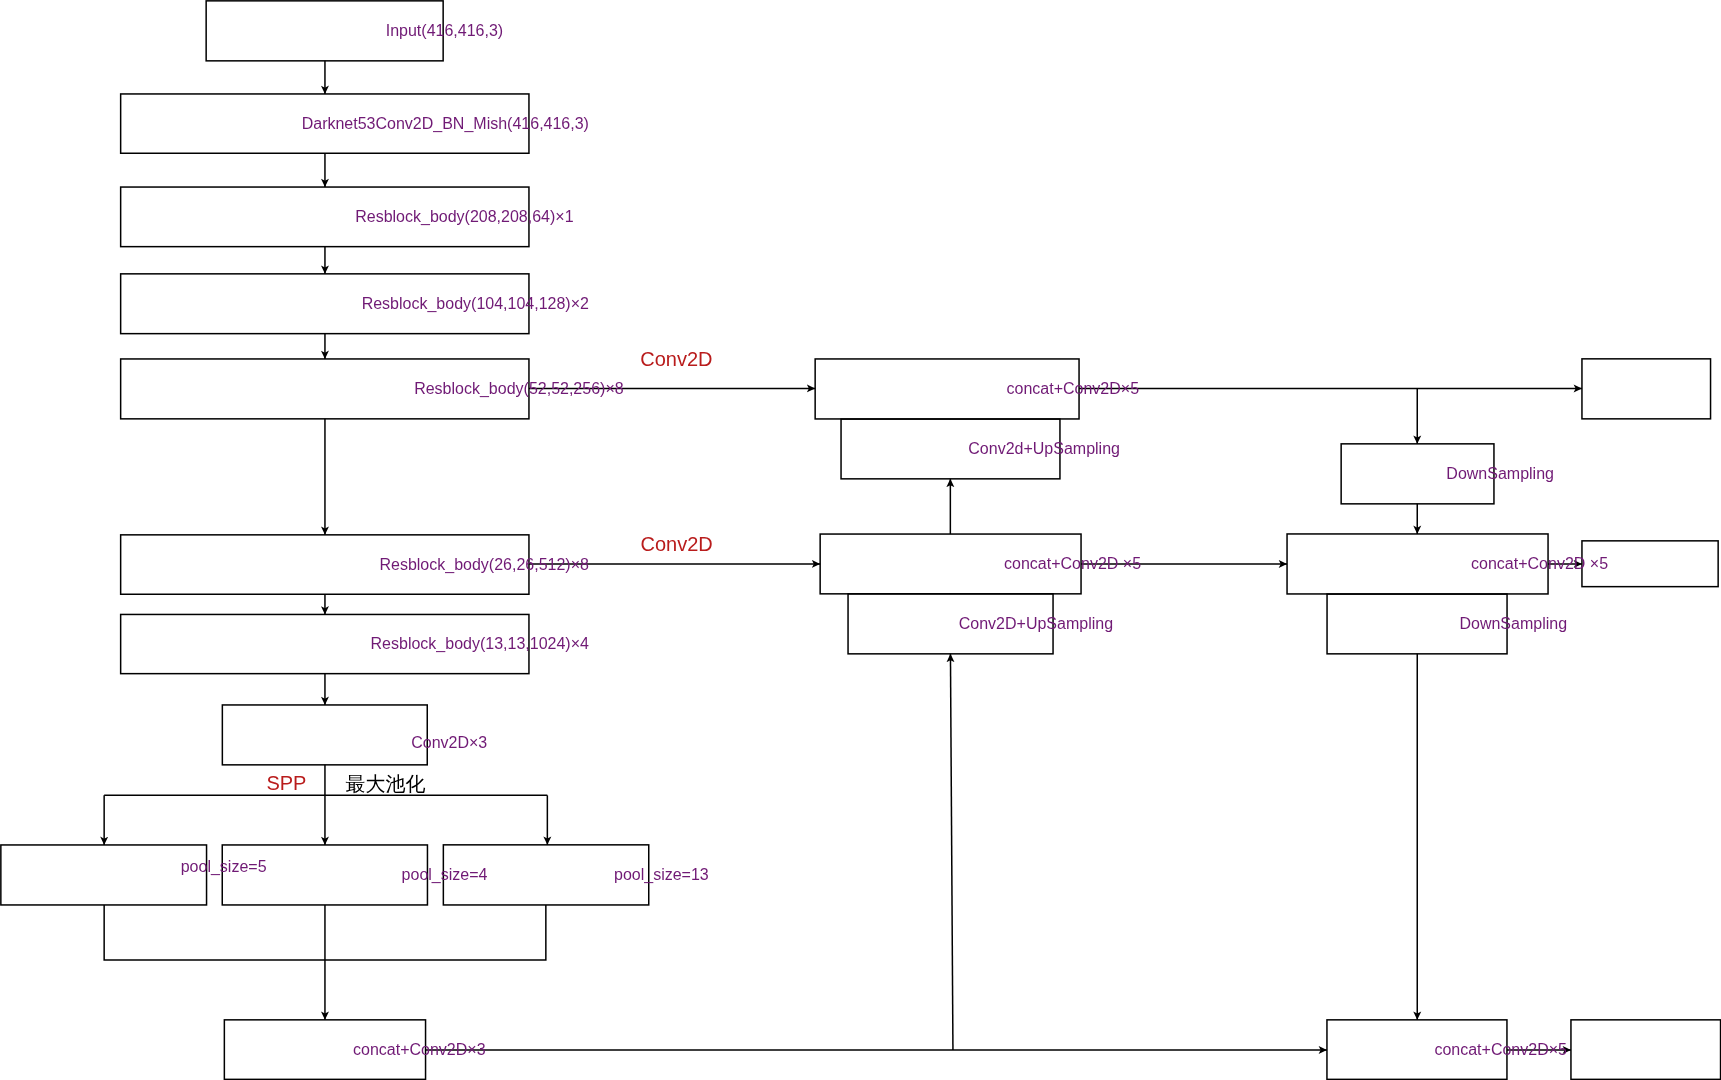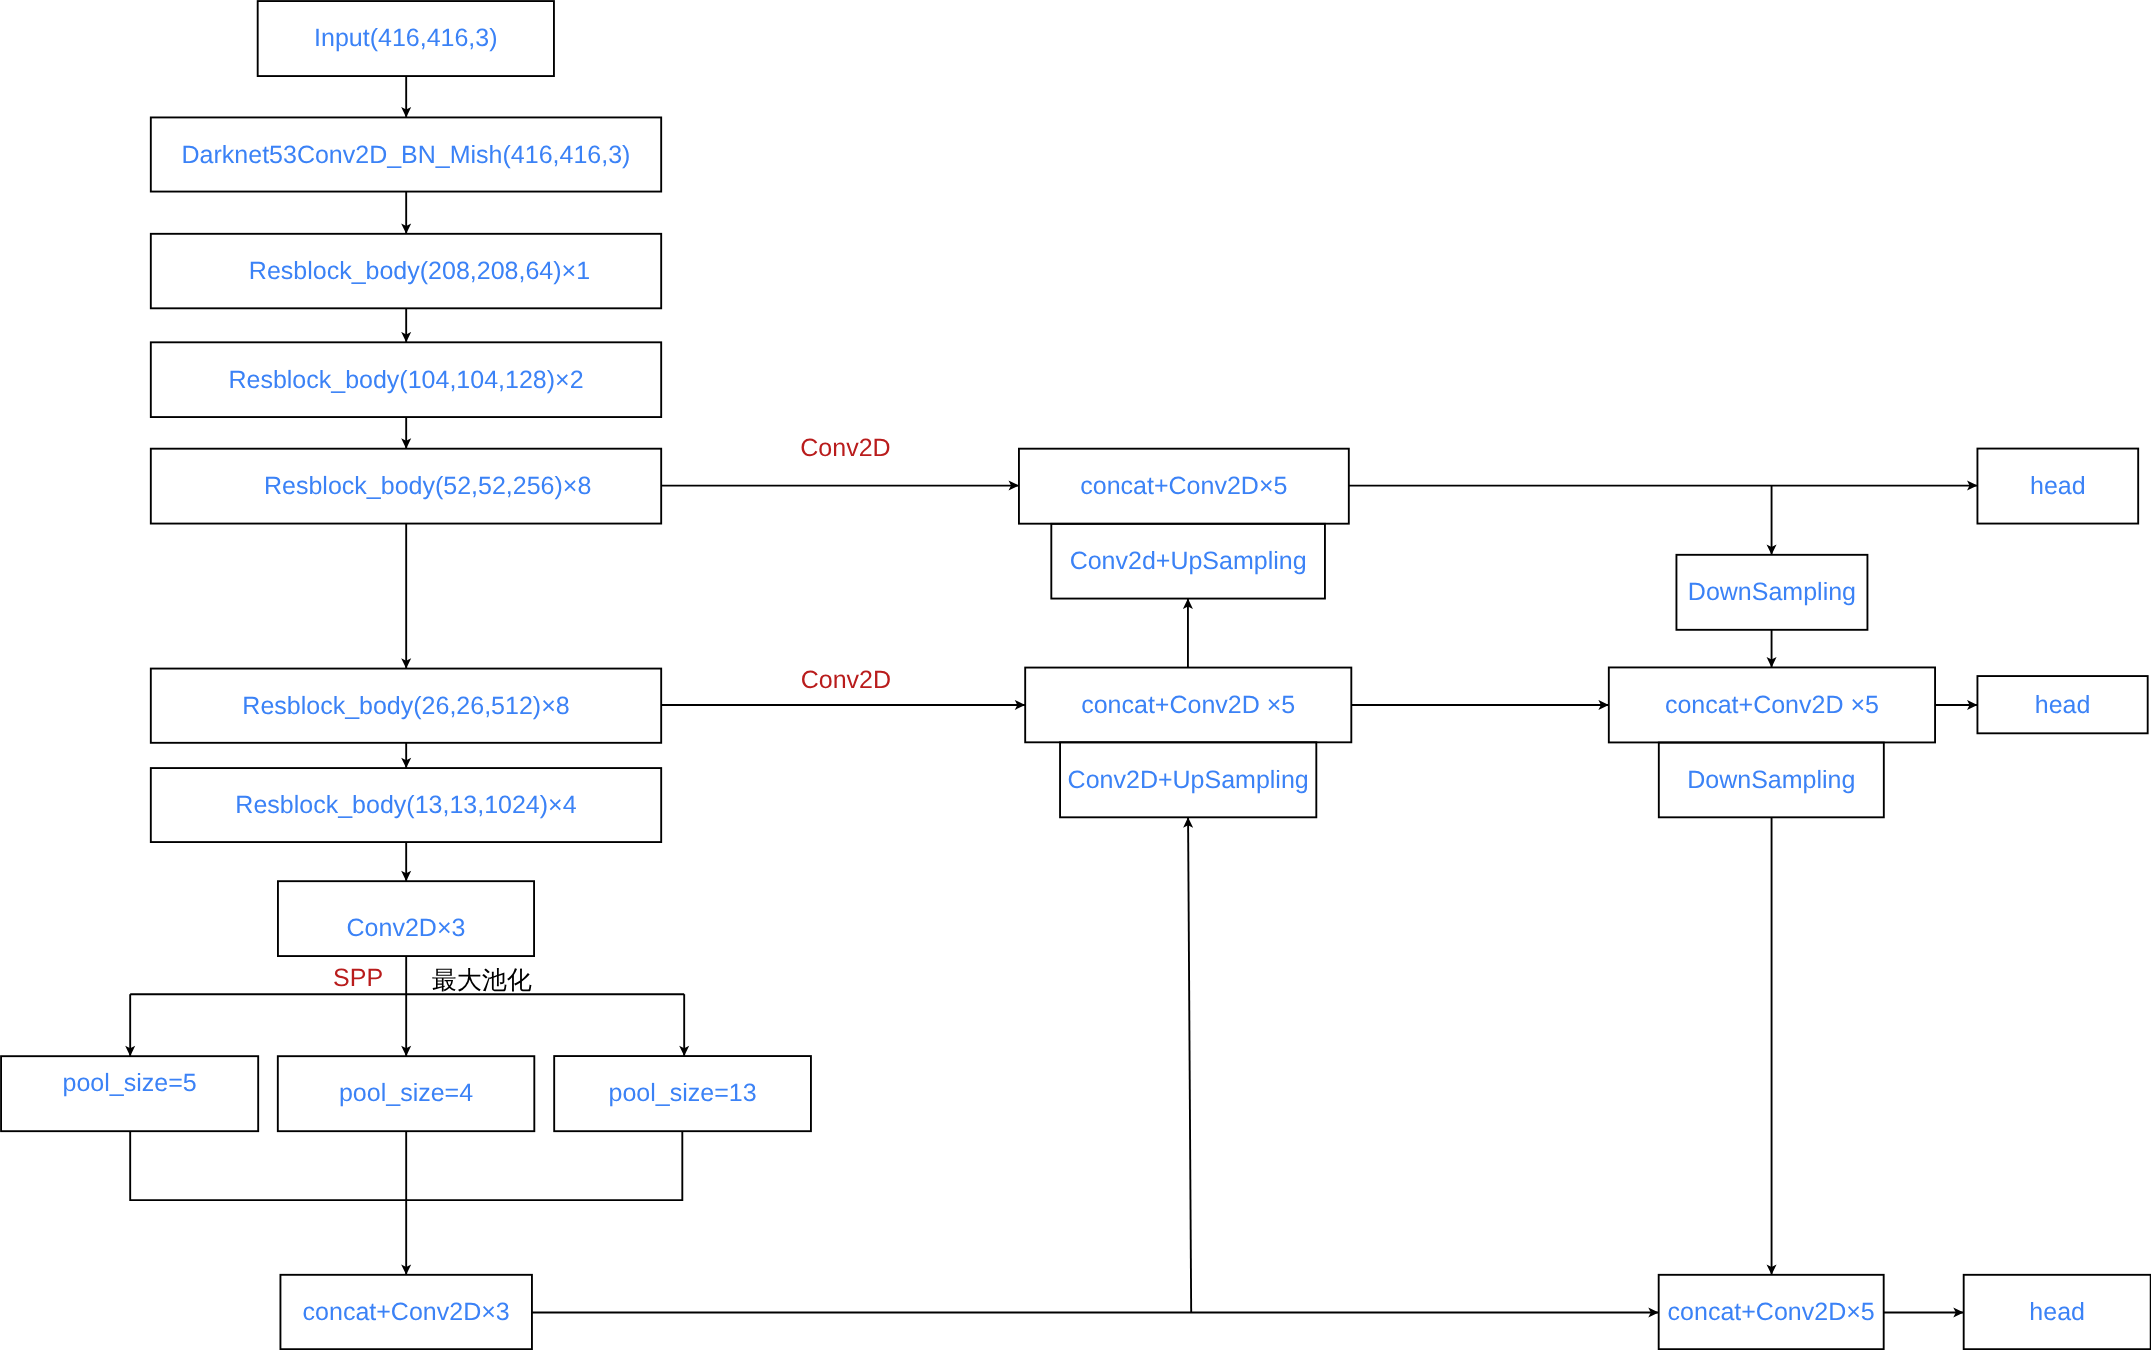--- a/index.html
+++ b/index.html
@@ -4,22 +4,22 @@
 <title>Network structure diagram</title>
 <style>
   html,body{margin:0;padding:0;background:#ffffff;}
   #page{position:relative;width:1721px;height:1080px;background:#ffffff;overflow:hidden;
         font-family:"Liberation Sans",sans-serif;
         -webkit-font-smoothing:antialiased;
         will-change:transform;}
   #svgLayer{position:absolute;left:0;top:0;width:1721px;height:1080px;}
   .node{position:absolute;box-sizing:border-box;background:transparent;}
   .node > span{position:absolute;left:-60px;right:-60px;top:50%;
-        transform:translateY(-50%);text-align:center;display:block;
-        font-size:20px;color:#3b82f6;line-height:20px;white-space:nowrap;}
+        transform:translateY(-50%);text-align:right;display:block;
+        font-size:16px;color:#701a75;line-height:20px;white-space:nowrap;}
   .elabel{position:absolute;font-size:20px;color:#b91c1c;line-height:20px;
         white-space:nowrap;}
 </style>
 </head>
 <body>
 
 <div id="page">
   <svg id="svgLayer" viewBox="0 0 1721 1080">
     <defs>
       <marker id="ah" markerWidth="10" markerHeight="8.6" refX="8.6" refY="4.3" orient="auto" markerUnits="userSpaceOnUse">
@@ -85,21 +85,21 @@
         </g>
       </g>
   </svg>
   <div id="nodes" style="position:absolute;left:0.55px;top:0.55px">
       <div class="node" style="left: 205.6px; top: 0.3px; width: 237px; height: 60px;">
         <span>Input(416,416,3)</span>
       </div>
       <div class="node" style="left: 120.1px; top: 93.4px; width: 408.3px; height: 59.3px;">
         <span>Darknet53Conv2D_BN_Mish(416,416,3)</span>
       </div>
-      <div class="node" style="left: 137px; top: 186.5px; width: 396px; height: 59.6px; padding-left: 18px;">
+      <div class="node" style="left: 117px; top: 186.5px; width: 396px; height: 59.6px; padding-left: 18px;">
         <span>Resblock_body(208,208,64)×1</span>
       </div>
       <div class="node" style="left: 120.1px; top: 273.3px; width: 408.3px; height: 59.8px;">
         <span>Resblock_body(104,104,128)×2</span>
       </div>
       <div class="node" style="left: 120.1px; top: 358.4px; width: 443px; height: 59.9px;">
         <span>Resblock_body(52,52,256)×8</span>
       </div>
       <div class="node" style="left: 120.1px; top: 534.3px; width: 408.3px; height: 59.4px;">
         <span>Resblock_body(26,26,512)×8</span>

